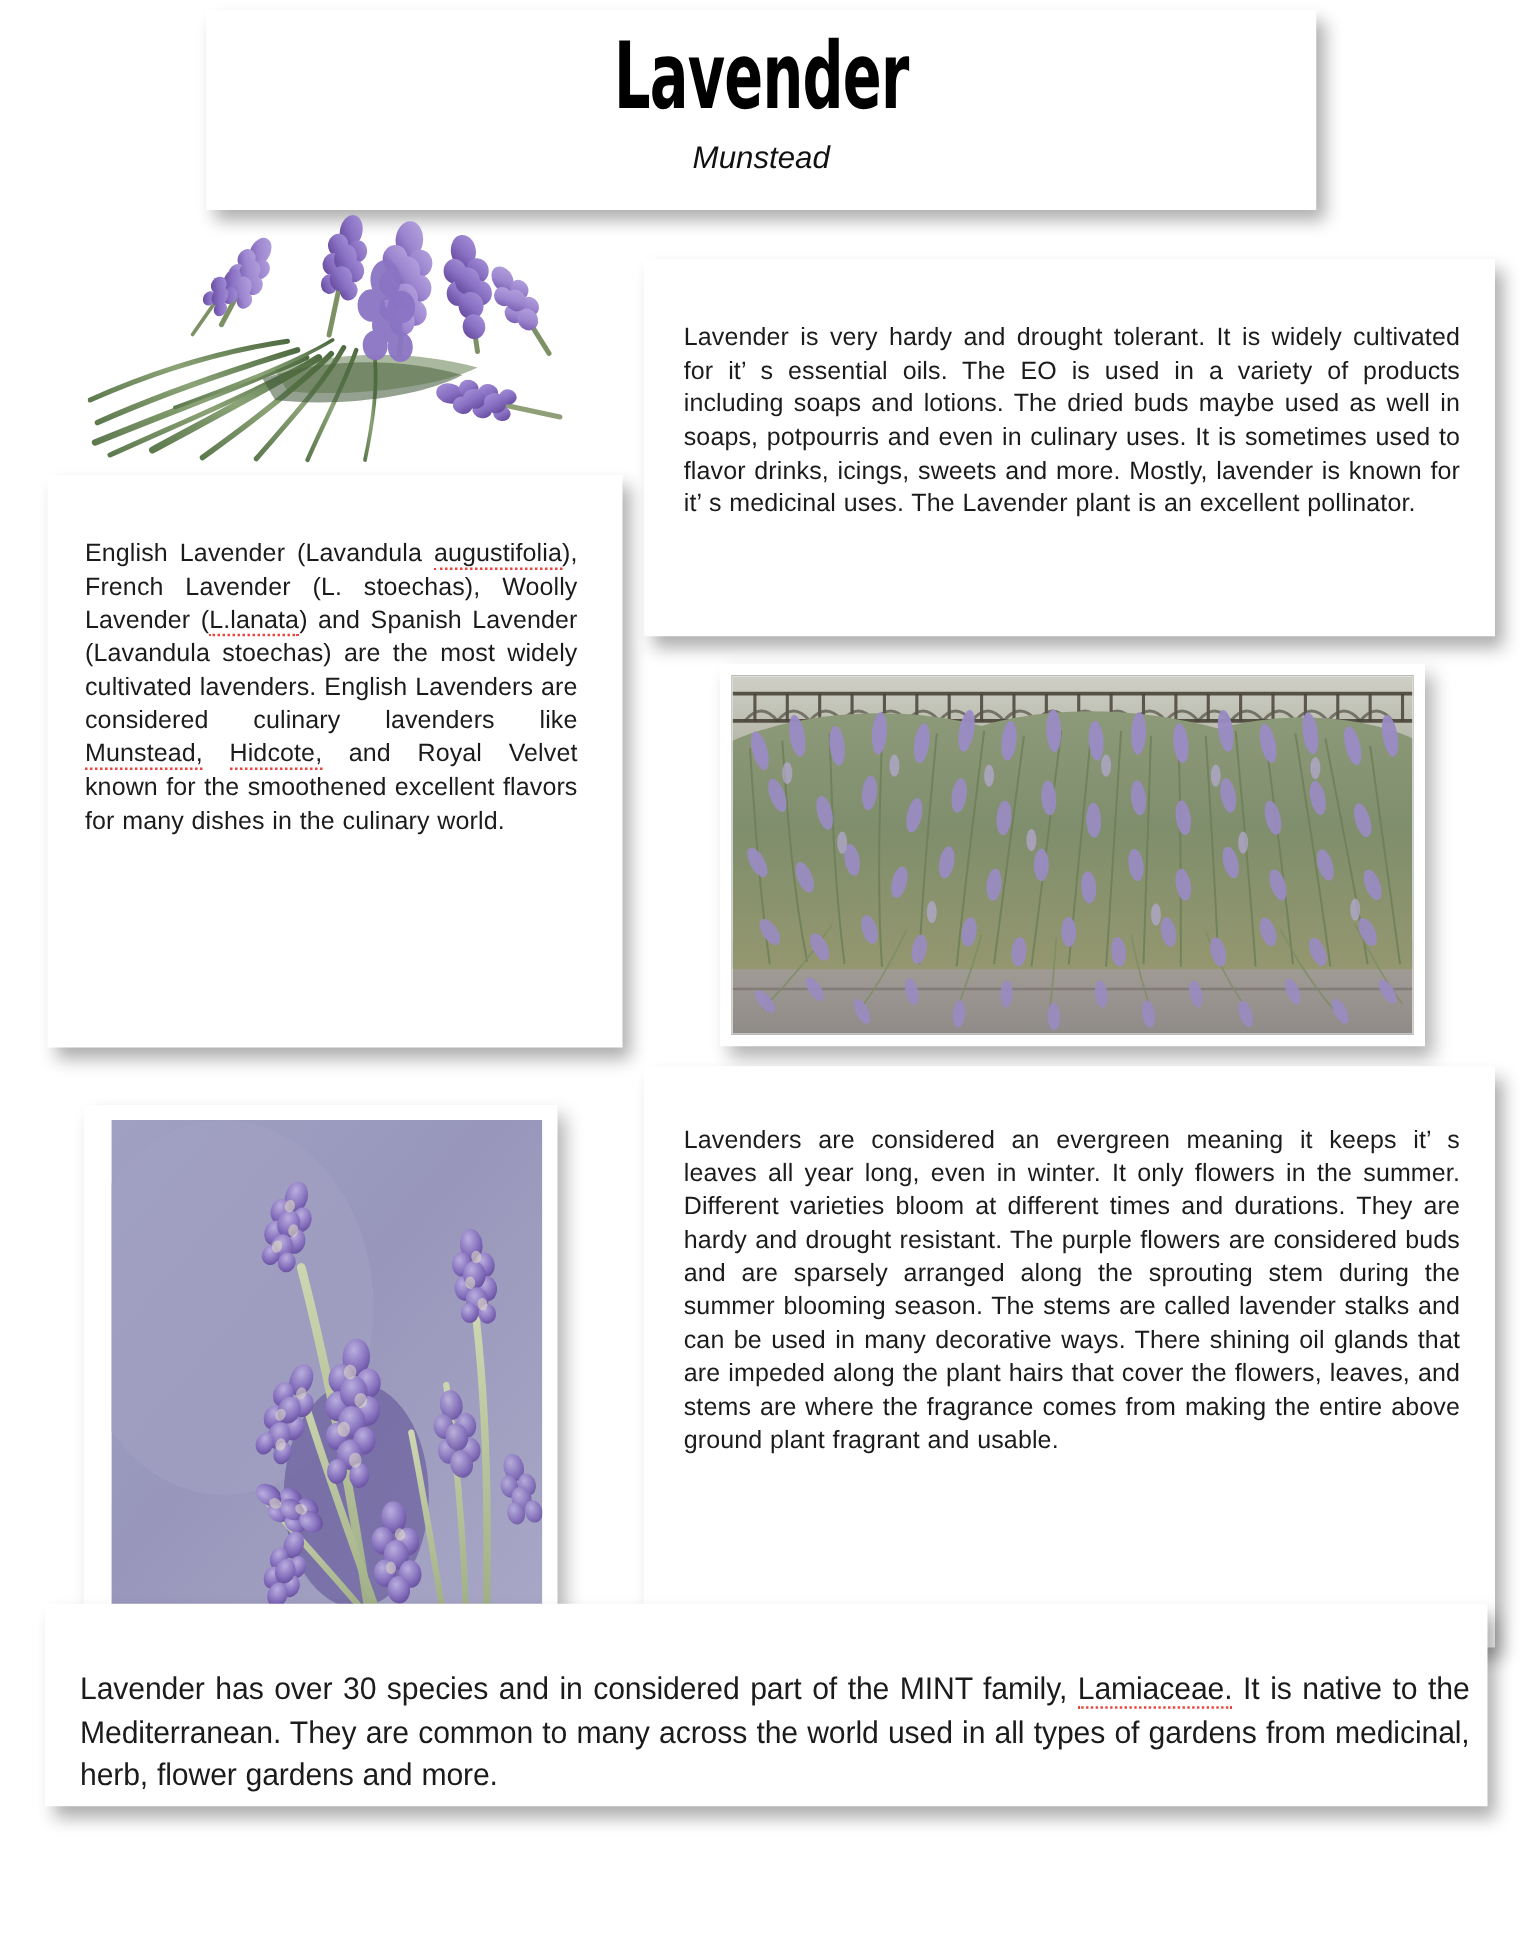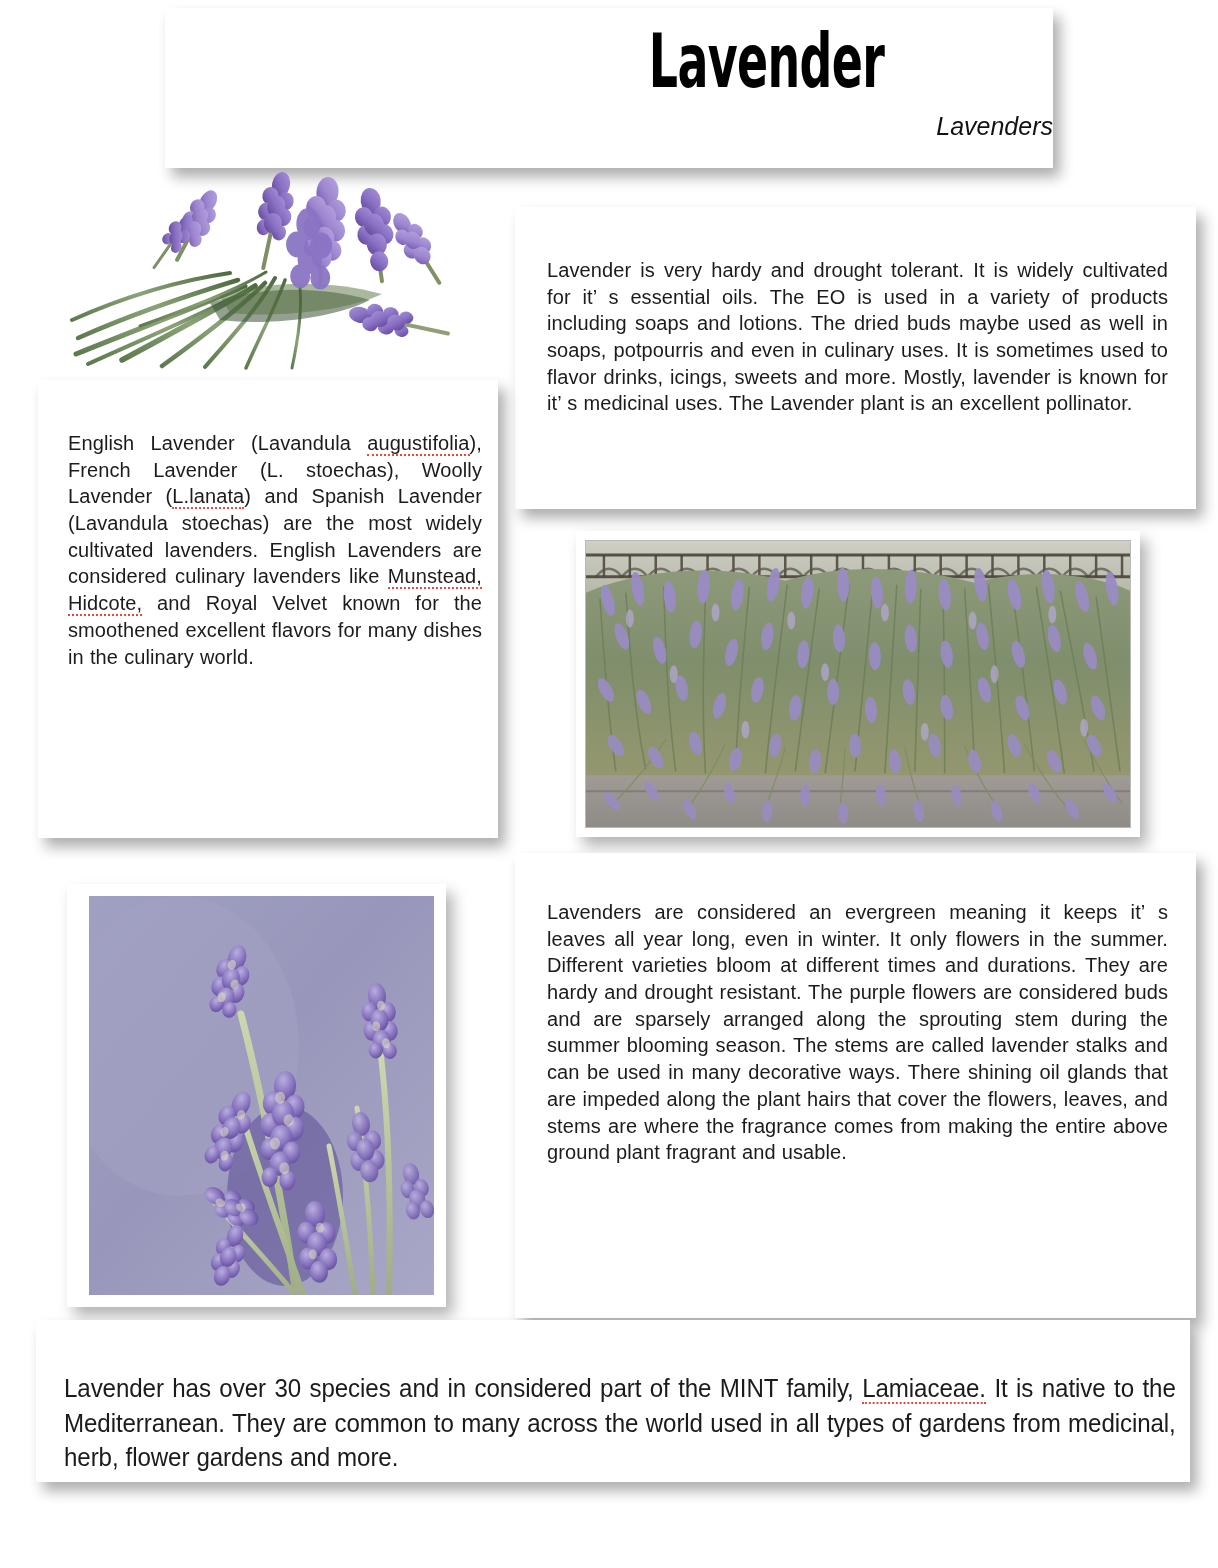--- a/index.html
+++ b/index.html
@@ -29,21 +29,21 @@
     box-shadow: 7px 9px 13px rgba(0,0,0,0.32);
     box-sizing: border-box;
   }
 
   
   #title-card {
     left: 165px;
     top: 8px;
     width: 888px;
     height: 160px;
-    text-align: right;
+    text-align: center;
   }
   #page-title {
     font-family: "DejaVu Sans", sans-serif;
     font-weight: bold;
     font-size: 74px;
     line-height: 1;
     letter-spacing: -1px;
     transform: scaleX(0.62);
     transform-origin: center top;
     margin-top: 16px;
@@ -83,32 +83,32 @@
     top: 207px;
     width: 681px;
     height: 302px;
     padding: 30px 28px 20px 32px;
   }
   #varieties-card {
     left: 38px;
     top: 380px;
     width: 460px;
     height: 458px;
-    padding: 30px 16px 20px 30px;
+    padding: 30px 36px 20px 30px;
   }
   #evergreen-card {
     left: 515px;
     top: 853px;
     width: 681px;
     height: 465px;
     padding: 26px 28px 4px 32px;
   }
   #family-card {
     left: 36px;
-    top: 1320px;
+    top: 1283px;
     width: 1154px;
     height: 162px;
     padding: 26px 14px 18px 28px;
   }
   #family-card .bodytext {
     font-size: 25px;
     line-height: 1.38;
     transform: scaleX(0.965);
     transform-origin: left top;
     width: 103.6%;
@@ -163,21 +163,21 @@
   
   svg.art { display:block; width:100%; height:100%; }
 </style>
 </head>
 <body>
 
 <div class="page">
 
   <div class="card" id="title-card">
     <div id="page-title">Lavender</div>
-    <div id="page-subtitle">Lavenders</div>
+    <div id="page-subtitle">Munstead</div>
   </div>
 
   <div id="bouquet-image">
     <svg class="art" viewBox="0 0 400 205" preserveAspectRatio="none">
       <defs>
         <linearGradient id="leafG" x1="0" y1="1" x2="1" y2="0">
           <stop offset="0" stop-color="#5d7a4e"></stop>
           <stop offset="0.5" stop-color="#8ba377"></stop>
           <stop offset="1" stop-color="#4f6b42"></stop>
         </linearGradient>

